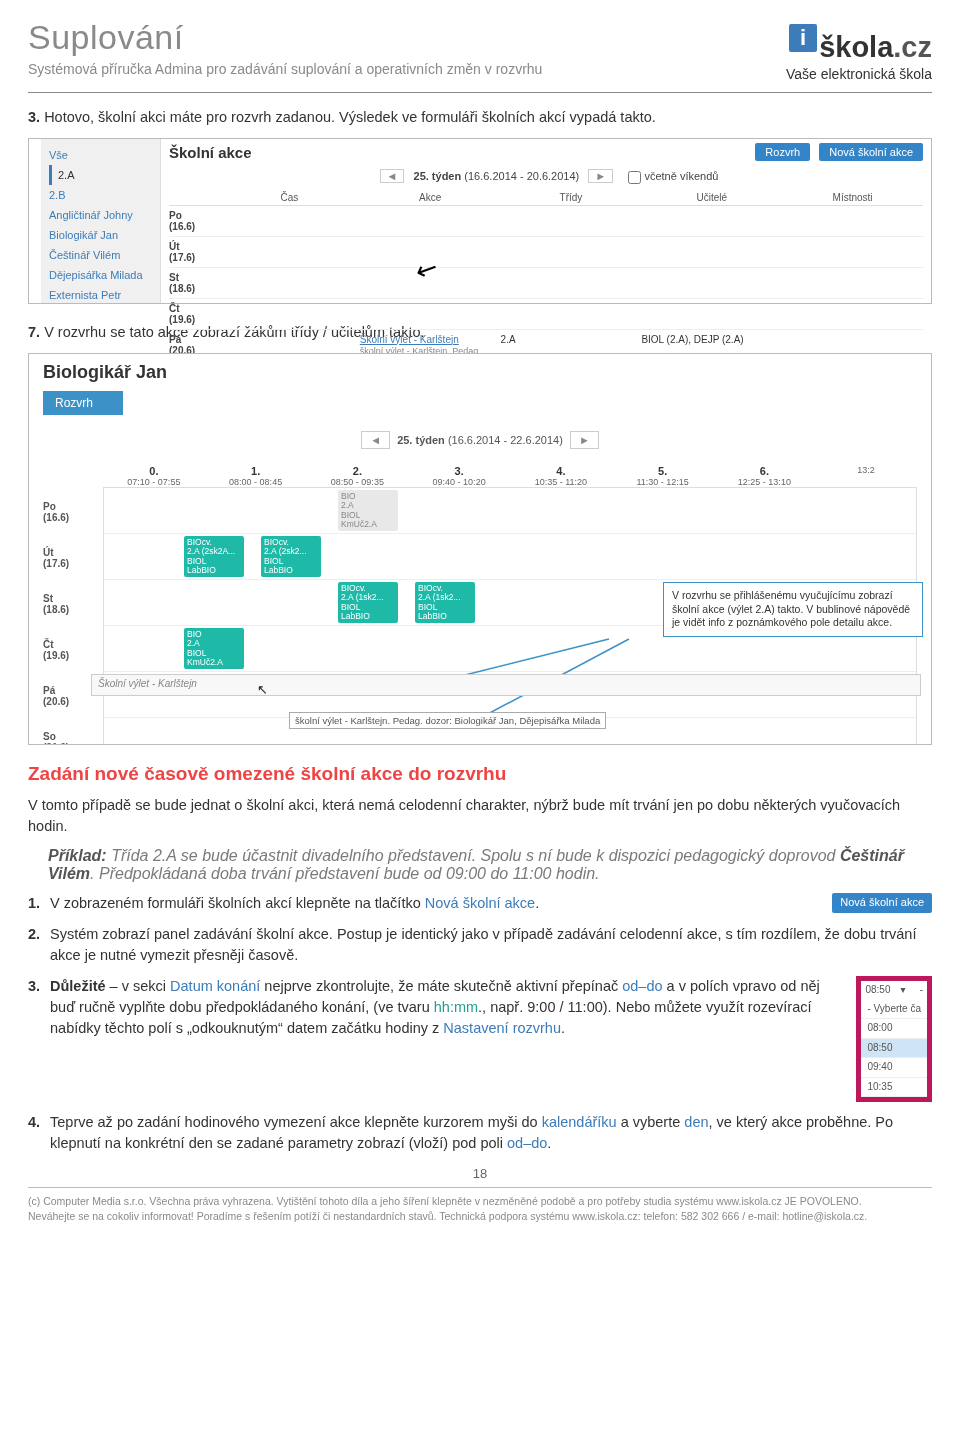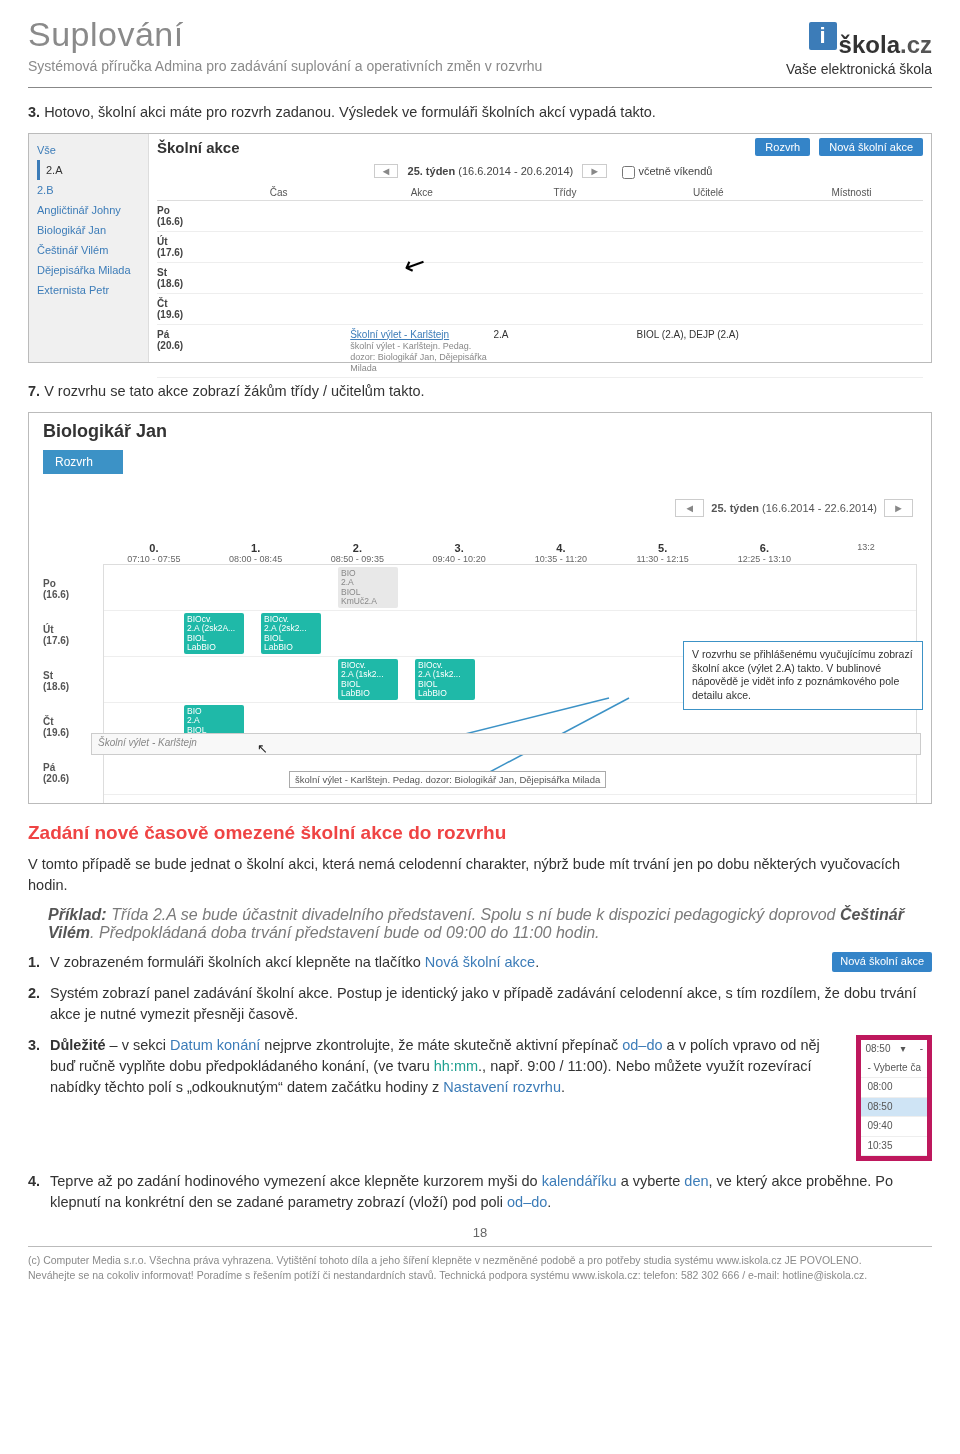--- a/index.html
+++ b/index.html
@@ -4,30 +4,30 @@
 <style>
   * { box-sizing: border-box; margin: 0; padding: 0; }
   body { font-family: Arial, Helvetica, sans-serif; width: 960px; background: #fff; color: #333; }
   .page { padding: 0 28px 20px 28px; }
   .header { display: flex; justify-content: space-between; align-items: center; padding: 12px 0 6px 0; border-bottom: none; }
   .header-left h1 { font-size: 34px; color: #8a8a8a; font-weight: 400; letter-spacing: 0.5px; }
   .header-left .sub { font-size: 14px; color: #8a8a8a; margin-top: 4px; }
   .logo-wrap { display: flex; flex-direction: column; align-items: flex-end; }
   .logo { display: flex; align-items: center; gap: 2px; }
   .logo-i { display: inline-block; width: 28px; height: 28px; background: #3c7cb8; color: #fff; font-weight: bold; font-size: 22px; text-align: center; line-height: 28px; border-radius: 2px; }
-  .logo-text { font-size: 24px; font-weight: 700; color: #333; margin-top: 19px; }
+  .logo-text { font-size: 29px; font-weight: 700; color: #333; margin-top: 19px; }
   .logo-text .cz { color: #555; }
   .logo-sub { font-size: 14px; color: #333; margin-top: 2px; }
   .hr { border: none; border-top: 1px solid #888; margin: 4px 0 14px 0; }
   .body-text { font-size: 14.5px; line-height: 1.45; }
   .body-text .num { font-weight: bold; }
   .blue-link { color: #3c7cb8; }
   .screenshot { border: 1px solid #bbb; margin: 8px 0 18px 0; background: #fff; font-size: 11px; }
   
-  .ss1 { display: flex; height: 230px; }
+  .ss1 { display: flex; height: 166px; padding-left: 12px; }
   .ss1-side { width: 120px; background: #f0f0f0; border-right: 1px solid #ddd; padding: 6px 8px; }
   .ss1-side-item { display: block; color: #3c7cb8; padding: 4px 0; font-size: 11px; cursor: default; }
   .ss1-side-item.sel { border-left: 3px solid #3c7cb8; padding-left: 6px; color: #333; }
   .ss1-main { flex: 1; padding: 4px 8px; position: relative; }
   .ss1-top { display: flex; justify-content: space-between; align-items: center; }
   .ss1-title { font-size: 15px; font-weight: bold; color: #333; }
   .btn-blue { display: inline-block; background: #3484c8; color: #fff; padding: 3px 10px; font-size: 11px; border-radius: 2px; margin-left: 6px; }
   .ss1-week { text-align: center; font-size: 11px; margin: 8px 0; color: #444; }
   .ss1-week .arr { display: inline-block; border: 1px solid #ccc; padding: 0 6px; margin: 0 6px; color: #888; cursor: pointer; }
   .ss1-thead { display: flex; font-size: 10px; color: #555; border-bottom: 1px solid #ddd; padding-bottom: 2px; }
@@ -36,35 +36,35 @@
   .ss1-row { display: flex; font-size: 10px; border-bottom: 1px solid #eee; padding: 4px 0; }
   .ss1-row > div { flex: 1; }
   .ss1-row > div:first-child { flex: 0 0 50px; font-weight: bold; color: #444; }
   .hand-arrow { position: absolute; left: 255px; top: 115px; font-size: 26px; color: #000; transform: rotate(25deg); }
   .ss1-link-cell { color: #3c7cb8; text-decoration: underline; }
   .ss1-link-sub { color: #888; font-size: 9px; }
   
   .ss2 { padding: 8px 14px 0 14px; position: relative; height: 392px; overflow: hidden; }
   .ss2-title { font-size: 18px; font-weight: bold; color: #333; margin-bottom: 8px; }
   .ss2-tab { background: #3c92c6; color: #fff; padding: 5px 12px; font-size: 12px; width: 80px; }
-  .ss2-week { text-align: right; margin: 25px 0; font-size: 11px; color: #555; }
+  .ss2-week { text-align: center; margin: 16px 0; font-size: 11px; color: #555; }
   .ss2-week .arr { display: inline-block; border: 1px solid #ccc; padding: 2px 8px; margin: 0 4px; color: #888; }
   .ss2-grid { position: relative; }
   .ss2-head { display: flex; font-size: 9px; color: #666; margin-left: 60px; }
   .ss2-head > div { flex: 1; text-align: center; }
   .ss2-head .hnum { font-weight: bold; color: #333; font-size: 11px; }
   .ss2-body { display: flex; }
   .ss2-days { width: 60px; }
   .ss2-day { height: 46px; font-size: 10px; font-weight: bold; color: #555; padding-top: 14px; }
   .ss2-cells { flex: 1; position: relative; border: 1px solid #ddd; }
   .ss2-rowline { height: 46px; border-bottom: 1px solid #eee; }
   .cell { position: absolute; background: #1fb9a8; color: #fff; font-size: 8.5px; padding: 2px 3px; width: 60px; border-radius: 2px; line-height: 1.1; }
   .cell.gr { background: #e8e8e8; color: #888; }
   .cell-line { display: block; }
-  .ss2-callout { position: absolute; right: 8px; top: 228px; width: 240px; background: #fff; border: 1px solid #3c92c6; padding: 6px 8px; font-size: 10.5px; color: #333; line-height: 1.3; z-index: 5; }
+  .ss2-callout { position: absolute; right: 8px; top: 228px; width: 260px; background: #fff; border: 1px solid #3c92c6; padding: 6px 8px; font-size: 10.5px; color: #333; line-height: 1.3; z-index: 5; }
   .ss2-event-row { position: absolute; left: 62px; top: 320px; right: 10px; height: 22px; border: 1px solid #ccc; background: #f8f8f8; font-size: 10px; color: #888; padding: 3px 6px; font-style: italic; }
   .ss2-tooltip { position: absolute; left: 260px; top: 358px; border: 1px solid #aaa; background: #fff; font-size: 9.5px; padding: 2px 5px; color: #555; }
   .cursor-icon { position: absolute; left: 228px; top: 328px; font-size: 13px; color: #222; }
   
   h2.sec { font-size: 19px; font-weight: bold; color: #ef4444; margin: 18px 0 10px 0; }
   p.para { margin: 0 0 10px 0; }
   p.example { font-style: italic; color: #7a7a7a; margin: 0 0 10px 0; padding-left: 20px; }
   p.example .bold { font-weight: bold; font-style: italic; color: #555; }
   ol.steps { list-style: none; padding: 0; }
   ol.steps li { margin: 0 0 10px 0; padding-left: 22px; position: relative; }

